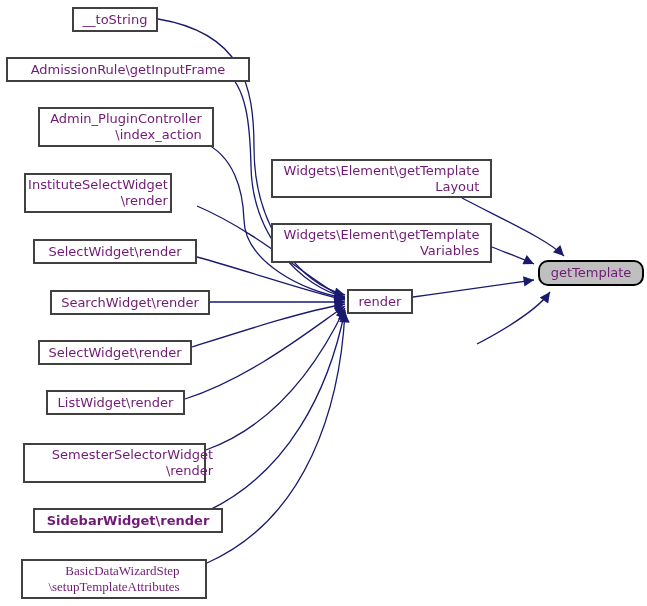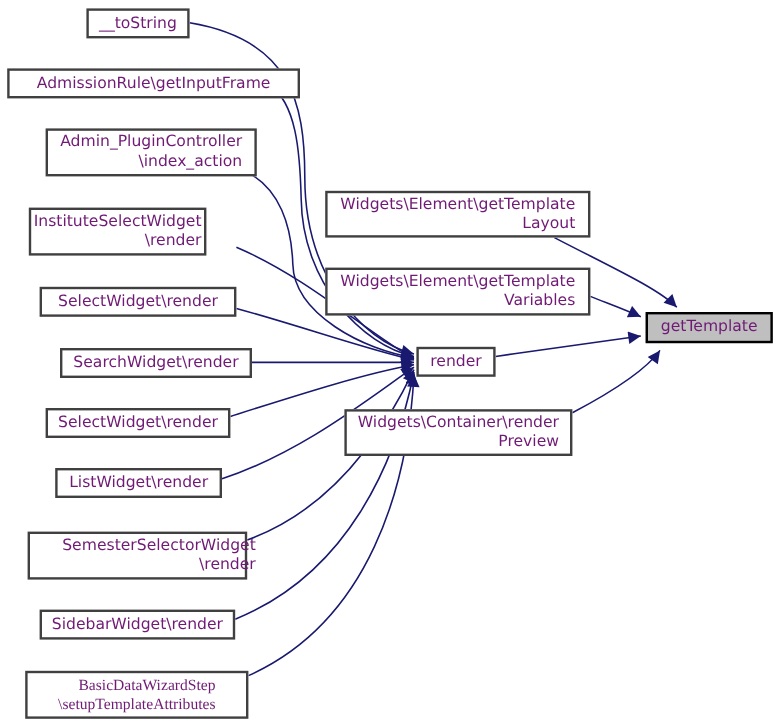--- a/index.html
+++ b/index.html
@@ -86,31 +86,29 @@
 
   <div class="node" style="left:50px; top:290px; width:160px; height:25px;">SearchWidget\render</div>
 
   <div class="node" style="left:46px; top:390px; width:139px; height:25px;">ListWidget\render</div>
 
   <div class="node" style="left:38px; top:340px; width:154px; height:25px;">SelectWidget\render</div>
 
   <div class="node" style="left:23px; top:443px; width:183px; height:40px;padding-left:36px;">SemesterSelectorWidget
 \render</div>
 
-  <div class="node" style="left:33px; top:508px; width:163px; height:25px;">SidebarWidget\render</div>
+  <div class="node" style="left:33px; top:508px; width:190px; height:25px;font-weight:bold;">SidebarWidget\render</div>
 
   <div class="node" style="left:21px; top:559px; width:186px; height:40px;font-family:Liberation Serif, serif;">BasicDataWizardStep
 \setupTemplateAttributes</div>
 
   <div class="node" style="left:271px; top:159px; width:221px; height:39px;">Widgets\Element\getTemplate
 Layout</div>
 
   <div class="node" style="left:271px; top:223px; width:221px; height:40px;">Widgets\Element\getTemplate
 Variables</div>
 
   <div class="node" style="left:347px; top:289px; width:66px; height:25px;">render</div>
 
-  <div class="node" style="left:287px; top:341px; width:190px; height:39px;">Widgets\Container\render
-Preview</div>
 
-  <div class="node highlight" style="left:538px; top:260px; width:106px; height:26px;">getTemplate</div>
+  <div class="node highlight" style="left:538px; top:260px; width:106px; height:26px;border-radius:10px;">getTemplate</div>
 
 </div>
 
 </body></html>

